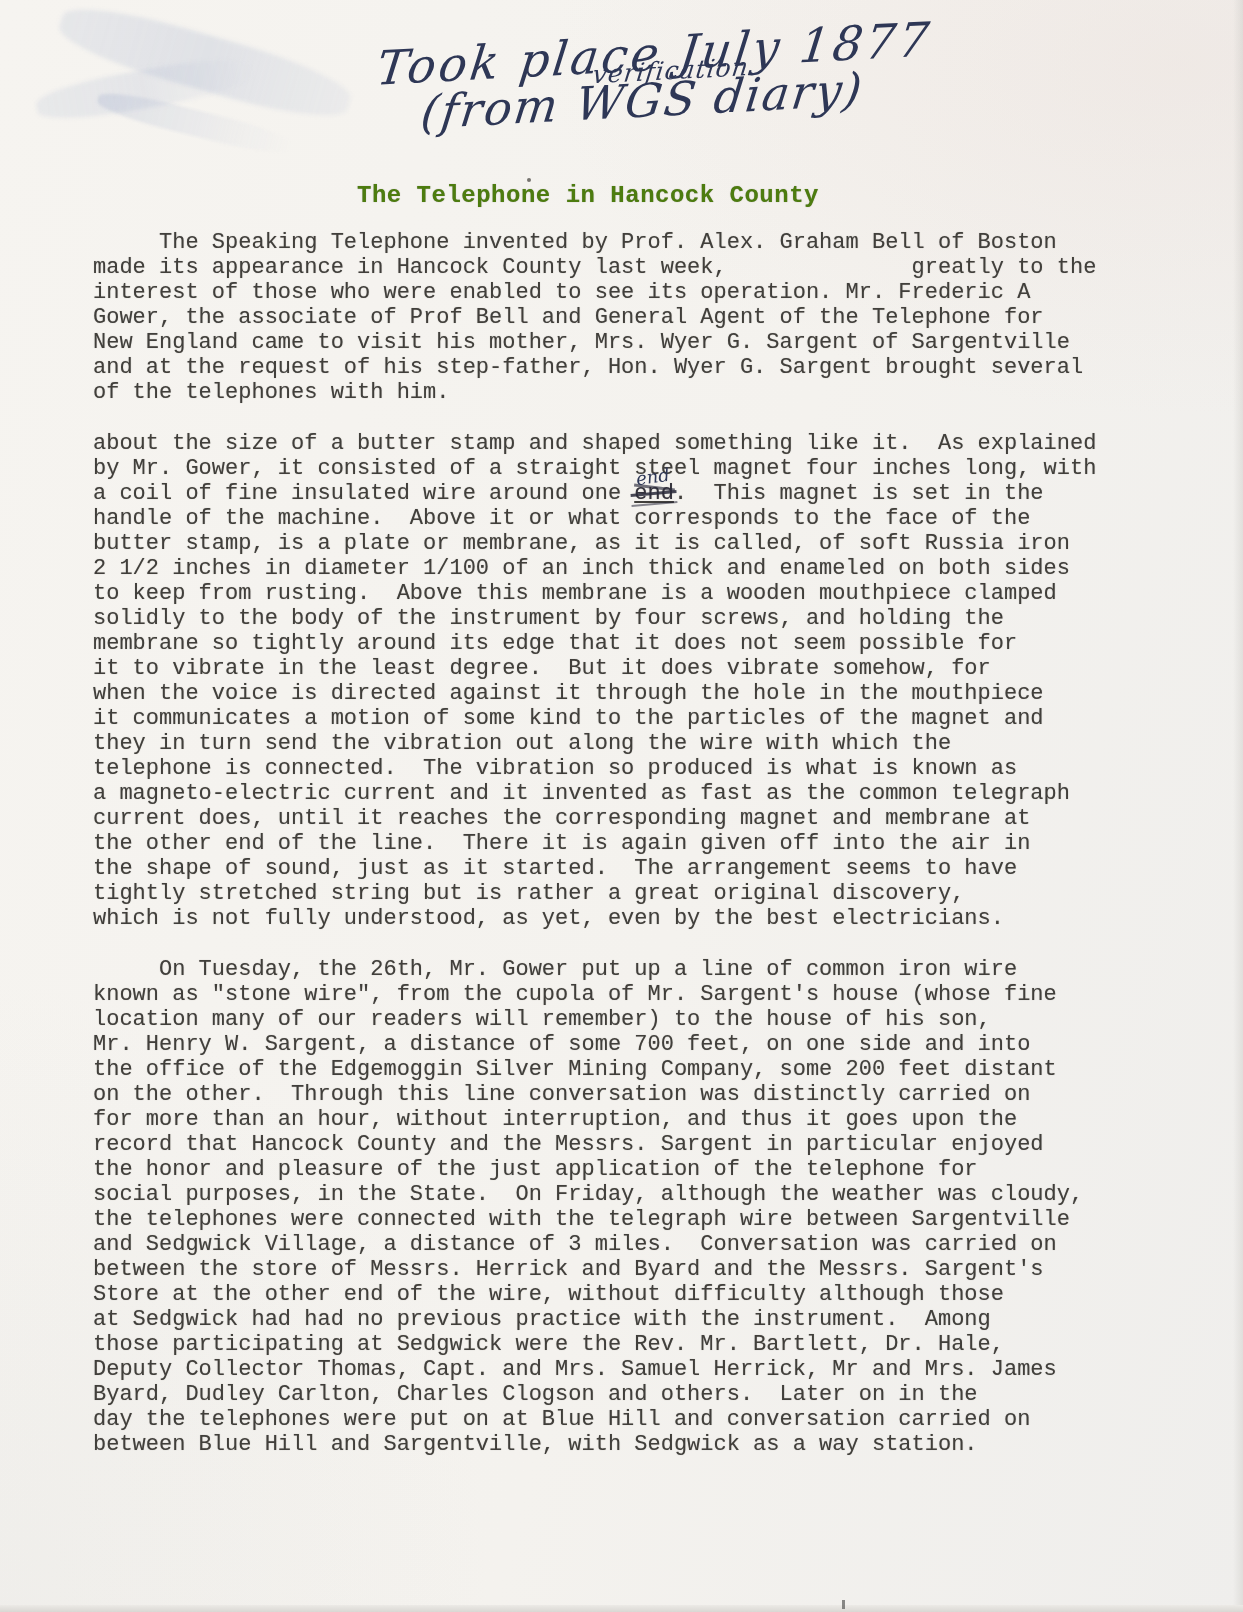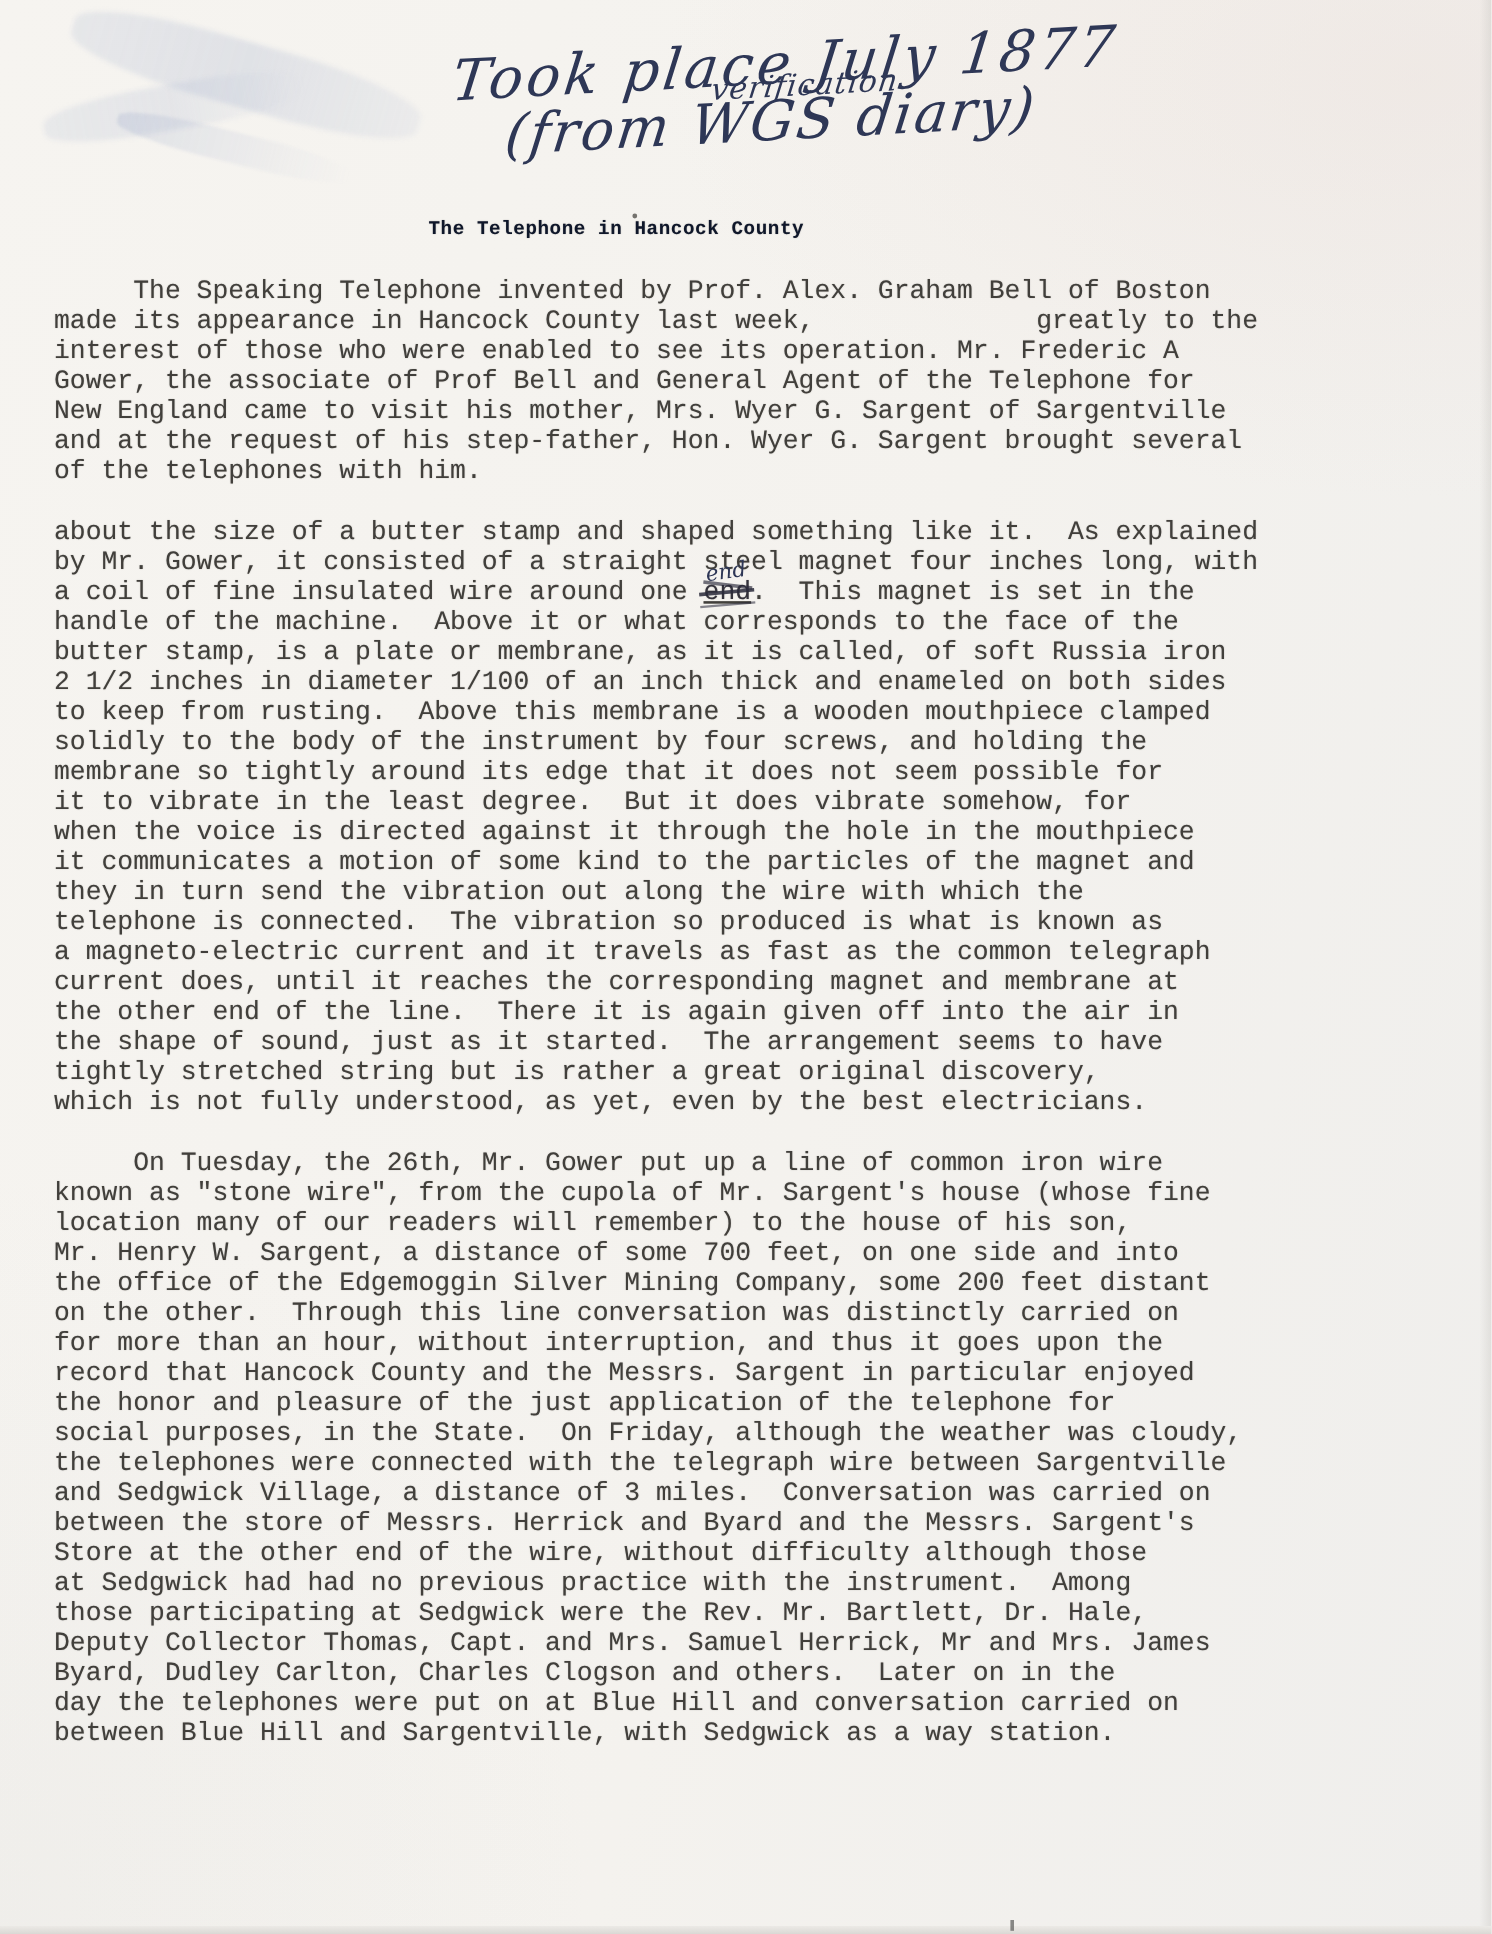--- a/index.html
+++ b/index.html
@@ -31,26 +31,26 @@
 
   
   .hw-note{position:absolute;left:378px;top:26px;color:#2e3756;transform:rotate(-3deg);
     font-family:"DejaVu Serif",serif;font-style:italic;}
   .hw-line1{font-size:47px;letter-spacing:3px;transform:skewX(-10deg);white-space:nowrap;}
   .hw-line2{position:relative;font-size:46px;letter-spacing:2px;margin-top:-8px;margin-left:42px;
     transform:skewX(-10deg);white-space:nowrap;}
   .hw-inserted{position:absolute;left:168px;top:-16px;font-size:25px;letter-spacing:1px;}
 
   
-  .title{position:absolute;left:357px;top:182px;font-size:16px;font-weight:bold;letter-spacing:.5px;
-    color:#0f172a;text-shadow:0 0 1px rgba(58,56,53,.45);white-space:pre;}
+  .title{position:absolute;left:357px;top:182px;font-size:24px;font-weight:bold;letter-spacing:.5px;
+    color:#4d7c0f;text-shadow:0 0 1px rgba(58,56,53,.45);white-space:pre;}
   .doc-body{position:absolute;left:45px;top:230px;font-size:22px;line-height:25px;
     color:#413f3b;text-shadow:0 0 1px rgba(65,63,59,.38);}
   .para{margin-bottom:26px;}
-  .line{white-space:pre;}
+  .line{white-space:pre;margin-left:48px;}
   .struck-wrap{position:relative;display:inline-block;text-decoration:underline;}
   .struck{position:relative;color:#34323b;}
   .struck::before{content:"";position:absolute;left:-3px;right:-3px;top:45%;height:8px;
     border-top:3px solid rgba(42,42,58,.85);border-bottom:2px solid rgba(42,42,58,.55);
     transform:rotate(-5deg);}
   .struck::after{content:"";position:absolute;left:0;right:-1px;top:20%;height:3px;
     background:rgba(42,42,58,.65);transform:rotate(7deg);}
   .hand-fix{position:absolute;left:2px;top:-17px;font-family:"DejaVu Serif",serif;font-style:italic;
     font-size:18px;color:#2e3756;transform:rotate(-8deg);text-shadow:none;}
 </style>
@@ -96,21 +96,21 @@
         <div class="line">butter stamp, is a plate or membrane, as it is called, of soft Russia iron</div>
         <div class="line">2 1/2 inches in diameter 1/100 of an inch thick and enameled on both sides</div>
         <div class="line">to keep from rusting.  Above this membrane is a wooden mouthpiece clamped</div>
         <div class="line">solidly to the body of the instrument by four screws, and holding the</div>
         <div class="line">membrane so tightly around its edge that it does not seem possible for</div>
         <div class="line">it to vibrate in the least degree.  But it does vibrate somehow, for</div>
         <div class="line">when the voice is directed against it through the hole in the mouthpiece</div>
         <div class="line">it communicates a motion of some kind to the particles of the magnet and</div>
         <div class="line">they in turn send the vibration out along the wire with which the</div>
         <div class="line">telephone is connected.  The vibration so produced is what is known as</div>
-        <div class="line">a magneto-electric current and it travels as fast as the common telegraph</div>
+        <div class="line">a magneto-electric current and it invented as fast as the common telegraph</div>
         <div class="line">current does, until it reaches the corresponding magnet and membrane at</div>
         <div class="line">the other end of the line.  There it is again given off into the air in</div>
         <div class="line">the shape of sound, just as it started.  The arrangement seems to have</div>
         <div class="line">tightly stretched string but is rather a great original discovery,</div>
         <div class="line">which is not fully understood, as yet, even by the best electricians.</div>
       </div>
       <div class="para">
         <div class="line">     On Tuesday, the 26th, Mr. Gower put up a line of common iron wire</div>
         <div class="line">known as "stone wire", from the cupola of Mr. Sargent's house (whose fine</div>
         <div class="line">location many of our readers will remember) to the house of his son,</div>

